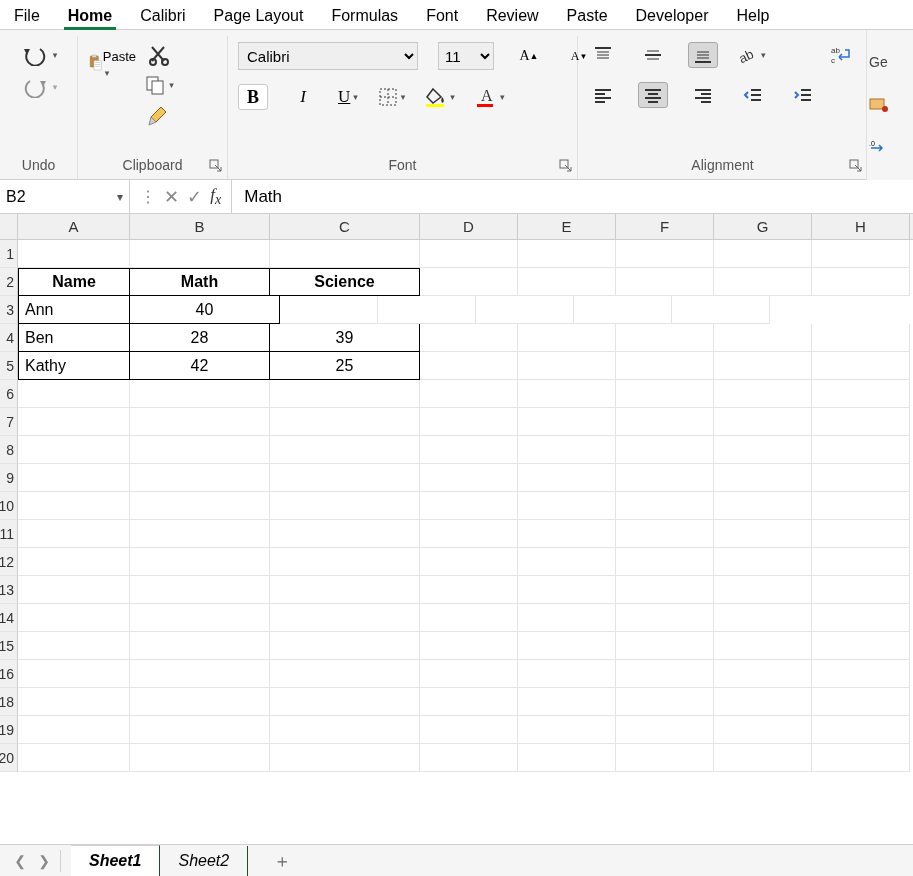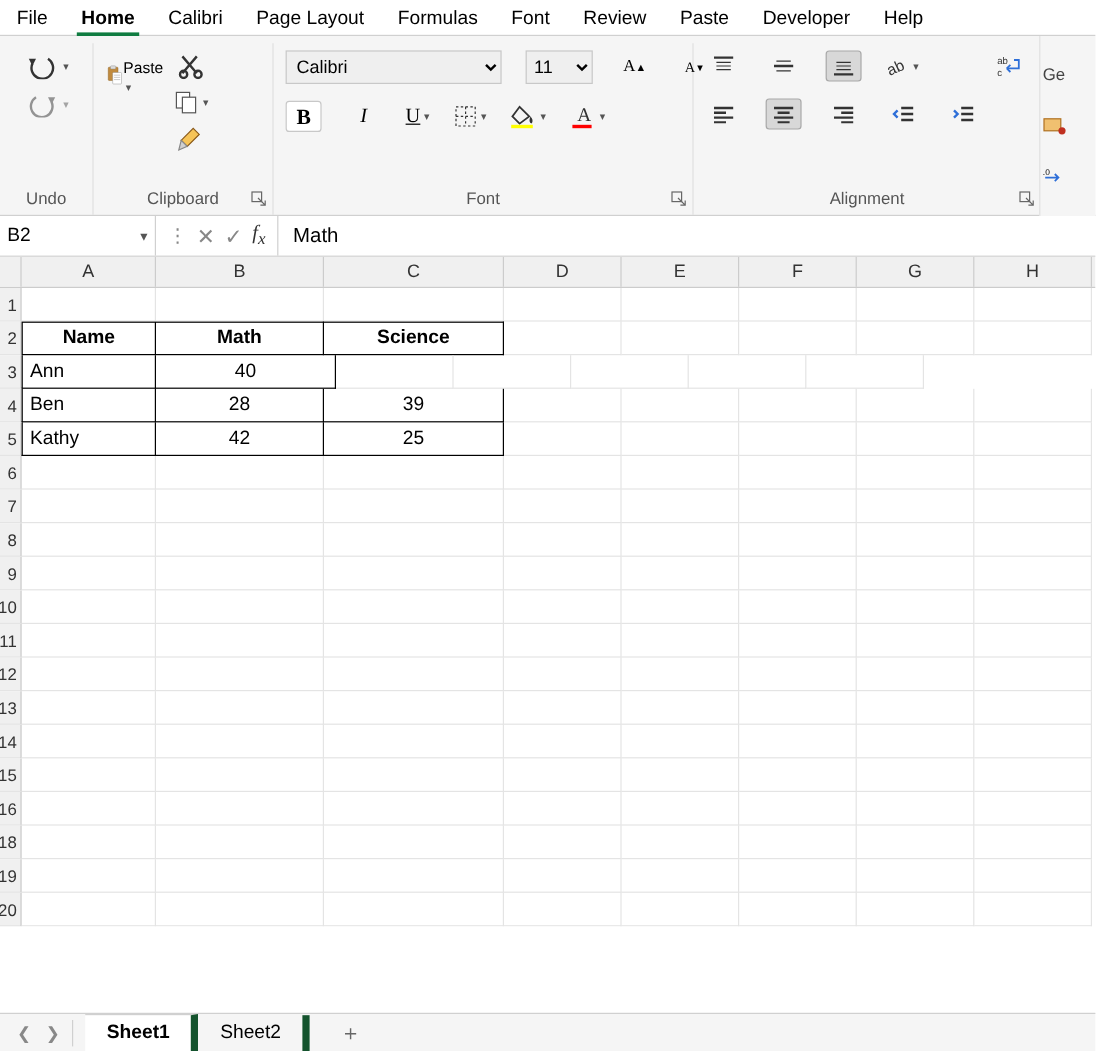--- a/index.html
+++ b/index.html
@@ -50,21 +50,21 @@
   .tborder-t { border-top:1.5px solid #000 !important;}
   .tborder-b { border-bottom:1.5px solid #000 !important;}
   .tborder-l { border-left:1.5px solid #000 !important;}
   .tborder-r { border-right:1.5px solid #000 !important;}
   .tborder-ih { border-bottom:1.5px solid #000 !important;}
   .tborder-iv { border-right:1.5px solid #000 !important;}
   
   
   .sheettabs { position:absolute; bottom:0; left:0; right:0; height:32px; background:#f5f5f5; border-top:1px solid #d0d0d0; display:flex; align-items:center; padding-left:8px; gap:0;}
   .navarrow { width:24px; height:24px; display:flex; align-items:center; justify-content:center; color:#888; cursor:pointer; font-size:14px;}
-  .sheet { padding:6px 18px; font-size:16px; cursor:pointer; border-right:6px solid #14532d;}
+  .sheet { padding:6px 18px; font-size:16px; cursor:pointer; border-right:1px solid #14532d;font-style:italic;}
   .sheet.active { background:#fff; font-weight:600; border-top:1px solid #d0d0d0; margin-top:-1px;}
   .sheetbar-sep { width:1px; height:22px; background:#d0d0d0; margin:0 10px 0 4px;}
   .addsheet { width:28px; height:28px; display:flex; align-items:center; justify-content:center; color:#666; font-size:18px; cursor:pointer; margin-left:20px;}
   
   svg { display:block; }
   .righttrunc { position:absolute; right:0; top:30px; width:47px; height:150px; border-left:1px solid #e0e0e0; background:#f5f5f5; display:flex; flex-direction:column; justify-content:space-around; align-items:flex-start; padding:10px 2px; color:#444; overflow:hidden;}
   .righttrunc span { font-size:14px; white-space:nowrap;}
 </style>
 </head>
 <body>

